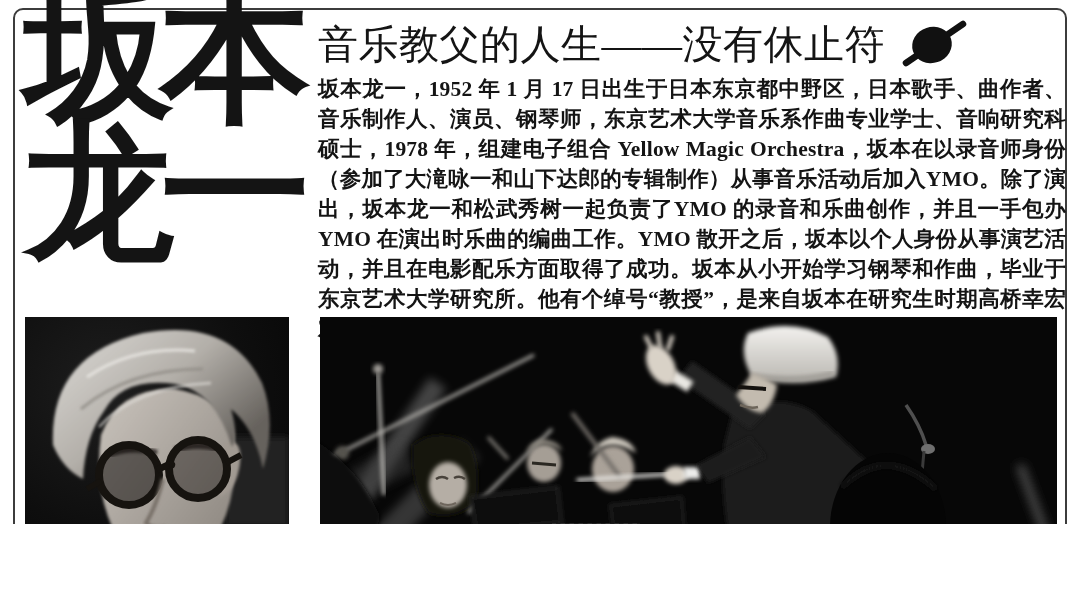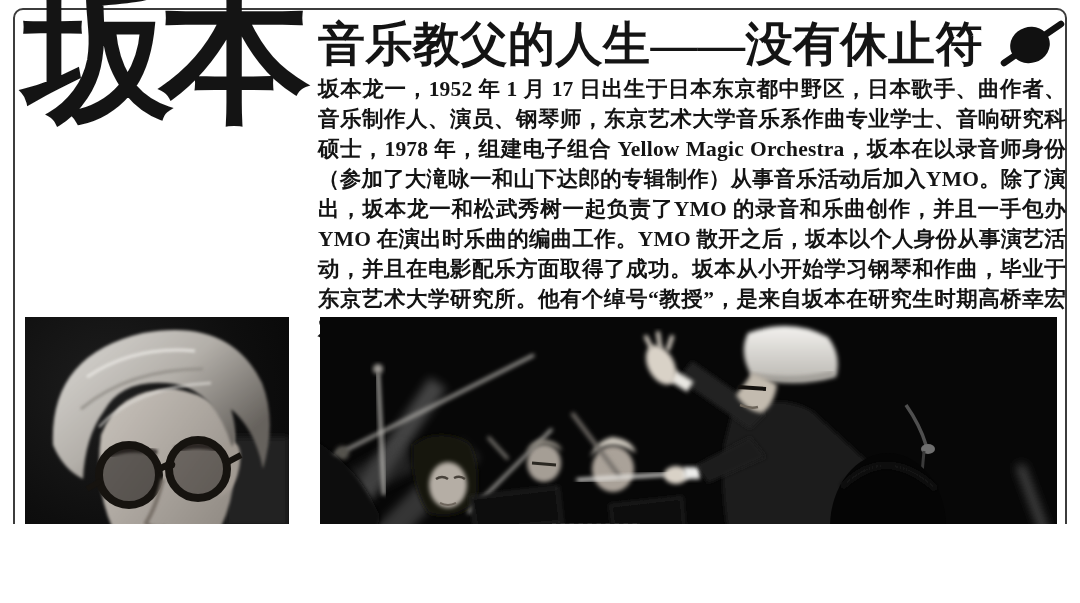--- a/index.html
+++ b/index.html
@@ -33,22 +33,22 @@
     letter-spacing:-0.09em;
     white-space:nowrap;
     color:var(--ink);
   }
   .headline-row{
     position:absolute;left:318px;top:16px;
     width:748px;height:56px;
     display:flex;align-items:center;gap:14px;
   }
   .headline{
-    font-weight:700;
-    font-size:47px;
+    font-weight:400;
+    font-size:40px;
     letter-spacing:0.5px;
     white-space:nowrap;
     color:var(--ink);
   }
   .note-icon{flex:0 0 auto;margin-top:2px;}
   .article-body{
     position:absolute;left:318px;top:74px;
     width:748px;height:222px;
     font-weight:700;
     font-size:21.5px;
@@ -67,20 +67,21 @@
   .photo-orchestra{left:320px;top:317px;width:737px;height:268px;}
 </style>
 </head>
 <body>
 
 <div class="page">
   <div class="frame"></div>
 
   <div class="masthead">
     <div>坂本</div>
+    <div>龙一</div>
   </div>
 
   <div class="headline-row">
     <h1 class="headline">音乐教父的人生——没有休止符</h1>
     <span class="note-icon">
       <svg width="78" height="54" viewBox="0 0 78 54" aria-hidden="true">
         <line x1="7" y1="47" x2="64" y2="8" stroke="#111" stroke-width="6.5" stroke-linecap="round"></line>
         <ellipse cx="33" cy="29" rx="20" ry="18" fill="#111" transform="rotate(-18 33 29)"></ellipse>
       </svg>
     </span>

